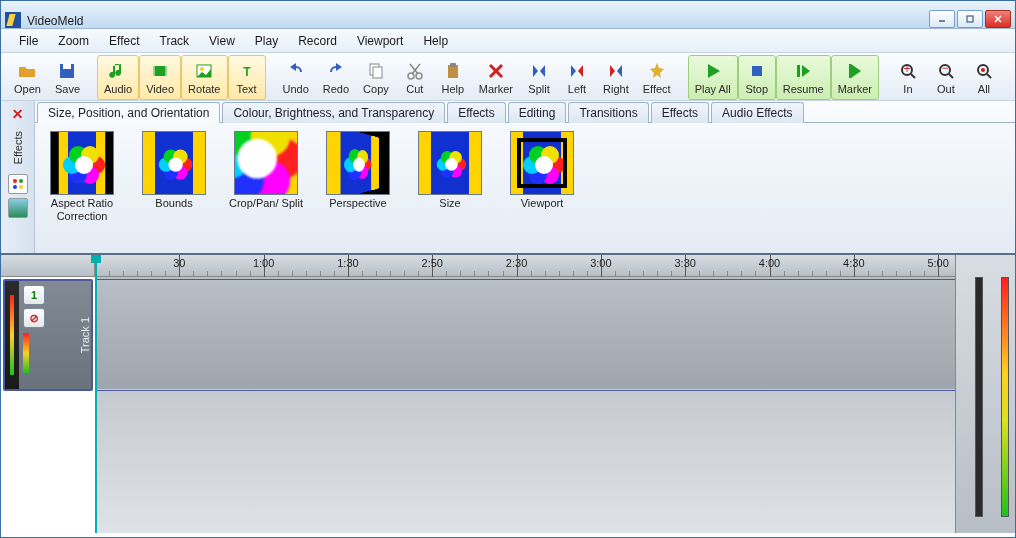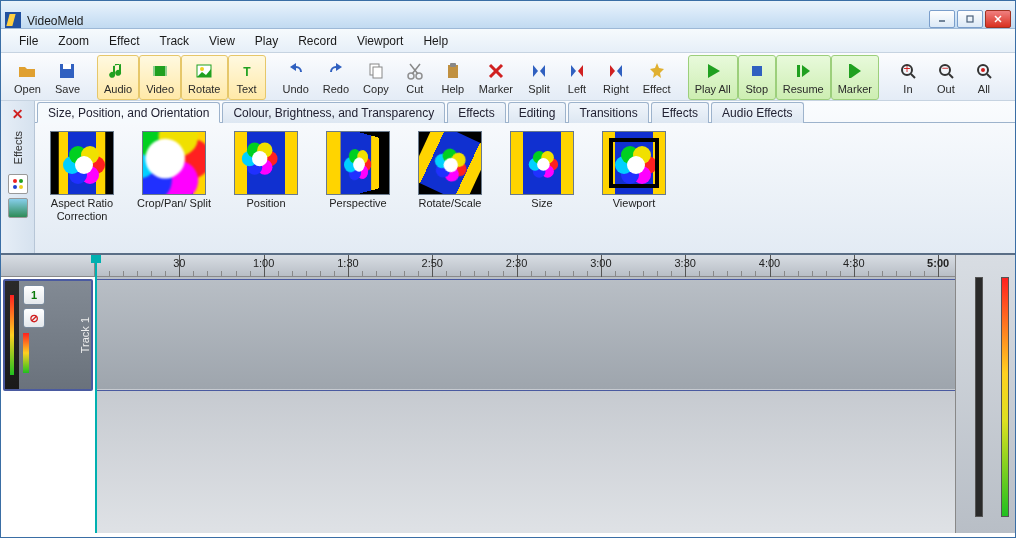--- a/index.html
+++ b/index.html
@@ -366,76 +366,61 @@
               <div class="blob" style="background: rgb(0, 208, 32); left: 10px; top: 5.6077px;"></div>
               <div class="blob" style="background: rgb(240, 224, 0); left: 22px; top: 5.6077px;"></div>
               <div class="blob" style="background: rgb(255, 255, 255); left: 16px; top: 16px;"></div>
             </div>
           </div>
           <div class="caption">Aspect Ratio Correction</div>
         </div>
         <div class="effect-item">
           <div class="thumb">
             <div class="bg-yb"></div>
+            <div class="blobs" style="transform: scale(0.8);">
+              <div class="blob" style="background: rgb(255, 32, 32); left: 28px; top: 16px;"></div>
+              <div class="blob" style="background: rgb(255, 0, 255); left: 22px; top: 26.3923px;"></div>
+              <div class="blob" style="background: rgb(32, 48, 255); left: 10px; top: 26.3923px;"></div>
+              <div class="blob" style="background: rgb(0, 208, 255); left: 4px; top: 16px;"></div>
+              <div class="blob" style="background: rgb(0, 208, 32); left: 10px; top: 5.6077px;"></div>
+              <div class="blob" style="background: rgb(240, 224, 0); left: 22px; top: 5.6077px;"></div>
+              <div class="blob" style="background: rgb(255, 255, 255); left: 16px; top: 16px;"></div>
+            </div>
+          </div>
+          <div class="caption">Bounds</div>
+        </div>
+        <div class="effect-item">
+          <div class="thumb">
+            <div class="bg-yb"></div>
             <div class="blobs" style="transform: scale(2.2) translate(-6px, -4px);">
               <div class="blob" style="background: rgb(255, 32, 32); left: 28px; top: 16px;"></div>
               <div class="blob" style="background: rgb(255, 0, 255); left: 22px; top: 26.3923px;"></div>
               <div class="blob" style="background: rgb(32, 48, 255); left: 10px; top: 26.3923px;"></div>
               <div class="blob" style="background: rgb(0, 208, 255); left: 4px; top: 16px;"></div>
               <div class="blob" style="background: rgb(0, 208, 32); left: 10px; top: 5.6077px;"></div>
               <div class="blob" style="background: rgb(240, 224, 0); left: 22px; top: 5.6077px;"></div>
               <div class="blob" style="background: rgb(255, 255, 255); left: 16px; top: 16px;"></div>
             </div>
           </div>
           <div class="caption">Crop/Pan/ Split</div>
-        </div>
-        <div class="effect-item">
-          <div class="thumb">
-            <div class="bg-yb"></div>
-            <div class="blobs" style="transform: translate(-8px, -6px) scale(0.85);">
-              <div class="blob" style="background: rgb(255, 32, 32); left: 28px; top: 16px;"></div>
-              <div class="blob" style="background: rgb(255, 0, 255); left: 22px; top: 26.3923px;"></div>
-              <div class="blob" style="background: rgb(32, 48, 255); left: 10px; top: 26.3923px;"></div>
-              <div class="blob" style="background: rgb(0, 208, 255); left: 4px; top: 16px;"></div>
-              <div class="blob" style="background: rgb(0, 208, 32); left: 10px; top: 5.6077px;"></div>
-              <div class="blob" style="background: rgb(240, 224, 0); left: 22px; top: 5.6077px;"></div>
-              <div class="blob" style="background: rgb(255, 255, 255); left: 16px; top: 16px;"></div>
-            </div>
-          </div>
-          <div class="caption">Position</div>
         </div>
         <div class="effect-item">
           <div class="thumb" style="perspective: 80px;">
             <div class="bg-yb" style="transform: rotateY(35deg);"></div>
             <div class="blobs" style="transform: rotateY(35deg) scale(0.8);">
               <div class="blob" style="background: rgb(255, 32, 32); left: 28px; top: 16px;"></div>
               <div class="blob" style="background: rgb(255, 0, 255); left: 22px; top: 26.3923px;"></div>
               <div class="blob" style="background: rgb(32, 48, 255); left: 10px; top: 26.3923px;"></div>
               <div class="blob" style="background: rgb(0, 208, 255); left: 4px; top: 16px;"></div>
               <div class="blob" style="background: rgb(0, 208, 32); left: 10px; top: 5.6077px;"></div>
               <div class="blob" style="background: rgb(240, 224, 0); left: 22px; top: 5.6077px;"></div>
               <div class="blob" style="background: rgb(255, 255, 255); left: 16px; top: 16px;"></div>
             </div>
           </div>
           <div class="caption">Perspective</div>
-        </div>
-        <div class="effect-item">
-          <div class="thumb">
-            <div class="bg-yb" style="transform: rotate(25deg);"></div>
-            <div class="blobs" style="transform: rotate(25deg) scale(0.8);">
-              <div class="blob" style="background: rgb(255, 32, 32); left: 28px; top: 16px;"></div>
-              <div class="blob" style="background: rgb(255, 0, 255); left: 22px; top: 26.3923px;"></div>
-              <div class="blob" style="background: rgb(32, 48, 255); left: 10px; top: 26.3923px;"></div>
-              <div class="blob" style="background: rgb(0, 208, 255); left: 4px; top: 16px;"></div>
-              <div class="blob" style="background: rgb(0, 208, 32); left: 10px; top: 5.6077px;"></div>
-              <div class="blob" style="background: rgb(240, 224, 0); left: 22px; top: 5.6077px;"></div>
-              <div class="blob" style="background: rgb(255, 255, 255); left: 16px; top: 16px;"></div>
-            </div>
-          </div>
-          <div class="caption">Rotate/Scale</div>
         </div>
         <div class="effect-item">
           <div class="thumb">
             <div class="bg-yb"></div>
             <div class="blobs" style="transform: scale(0.7);">
               <div class="blob" style="background: rgb(255, 32, 32); left: 28px; top: 16px;"></div>
               <div class="blob" style="background: rgb(255, 0, 255); left: 22px; top: 26.3923px;"></div>
               <div class="blob" style="background: rgb(32, 48, 255); left: 10px; top: 26.3923px;"></div>
               <div class="blob" style="background: rgb(0, 208, 255); left: 4px; top: 16px;"></div>
               <div class="blob" style="background: rgb(0, 208, 32); left: 10px; top: 5.6077px;"></div>
@@ -541,21 +526,21 @@
         <div class="tick minor" style="left: 618.301px;"></div>
         <div class="tick minor" style="left: 604.248px;"></div>
         <div class="tick" style="left: 758.824px;"></div>
         <div class="tick-label" style="left: 758.824px;">4:30</div>
         <div class="tick minor" style="left: 744.771px;"></div>
         <div class="tick minor" style="left: 730.719px;"></div>
         <div class="tick minor" style="left: 716.667px;"></div>
         <div class="tick minor" style="left: 702.614px;"></div>
         <div class="tick minor" style="left: 688.562px;"></div>
         <div class="tick" style="left: 843.137px;"></div>
-        <div class="tick-label" style="left: 843.137px; font-weight: bold;">5:00</div>
+        <div class="tick-label" style="left: 843.137px;">5:00</div>
         <div class="tick minor" style="left: 829.085px;"></div>
         <div class="tick minor" style="left: 815.033px;"></div>
         <div class="tick minor" style="left: 800.98px;"></div>
         <div class="tick minor" style="left: 786.928px;"></div>
         <div class="tick minor" style="left: 772.876px;"></div>
       </div>
     <div class="track-body"></div>
     <div class="playhead"></div>
   </div>
   <div class="tl-right">

